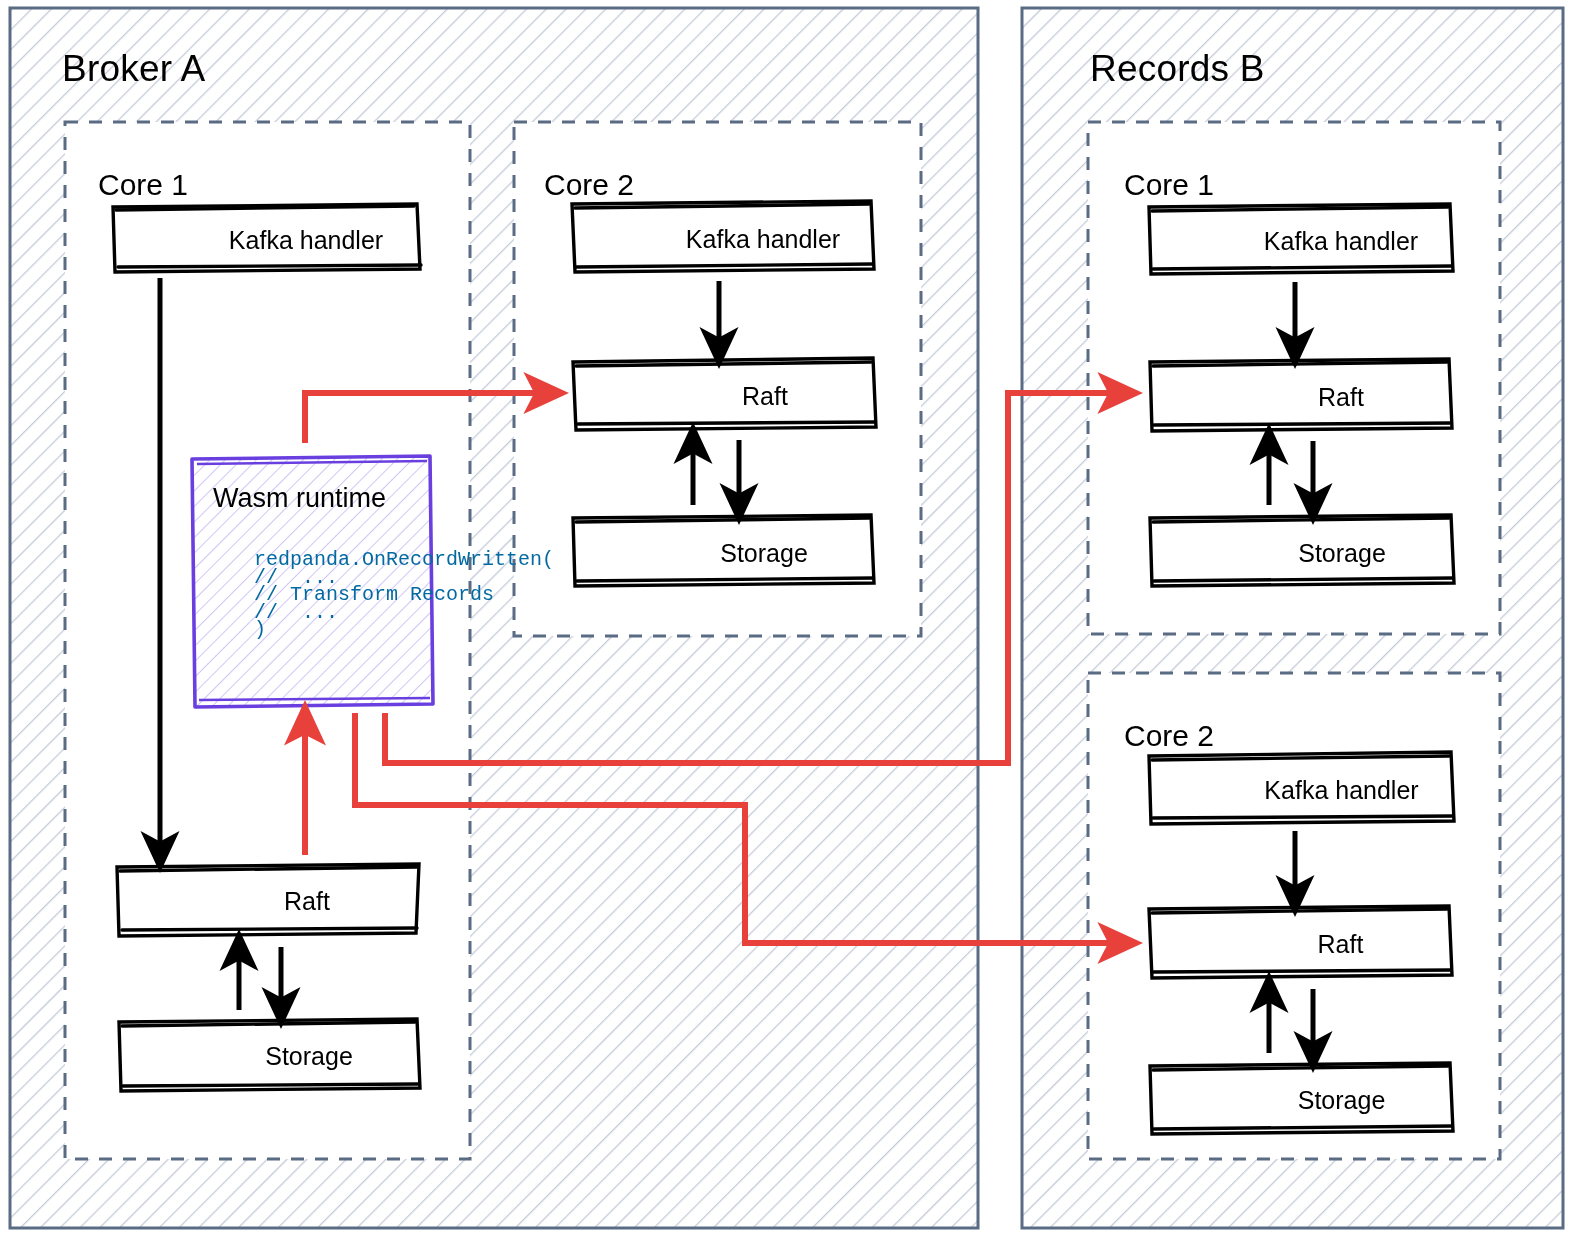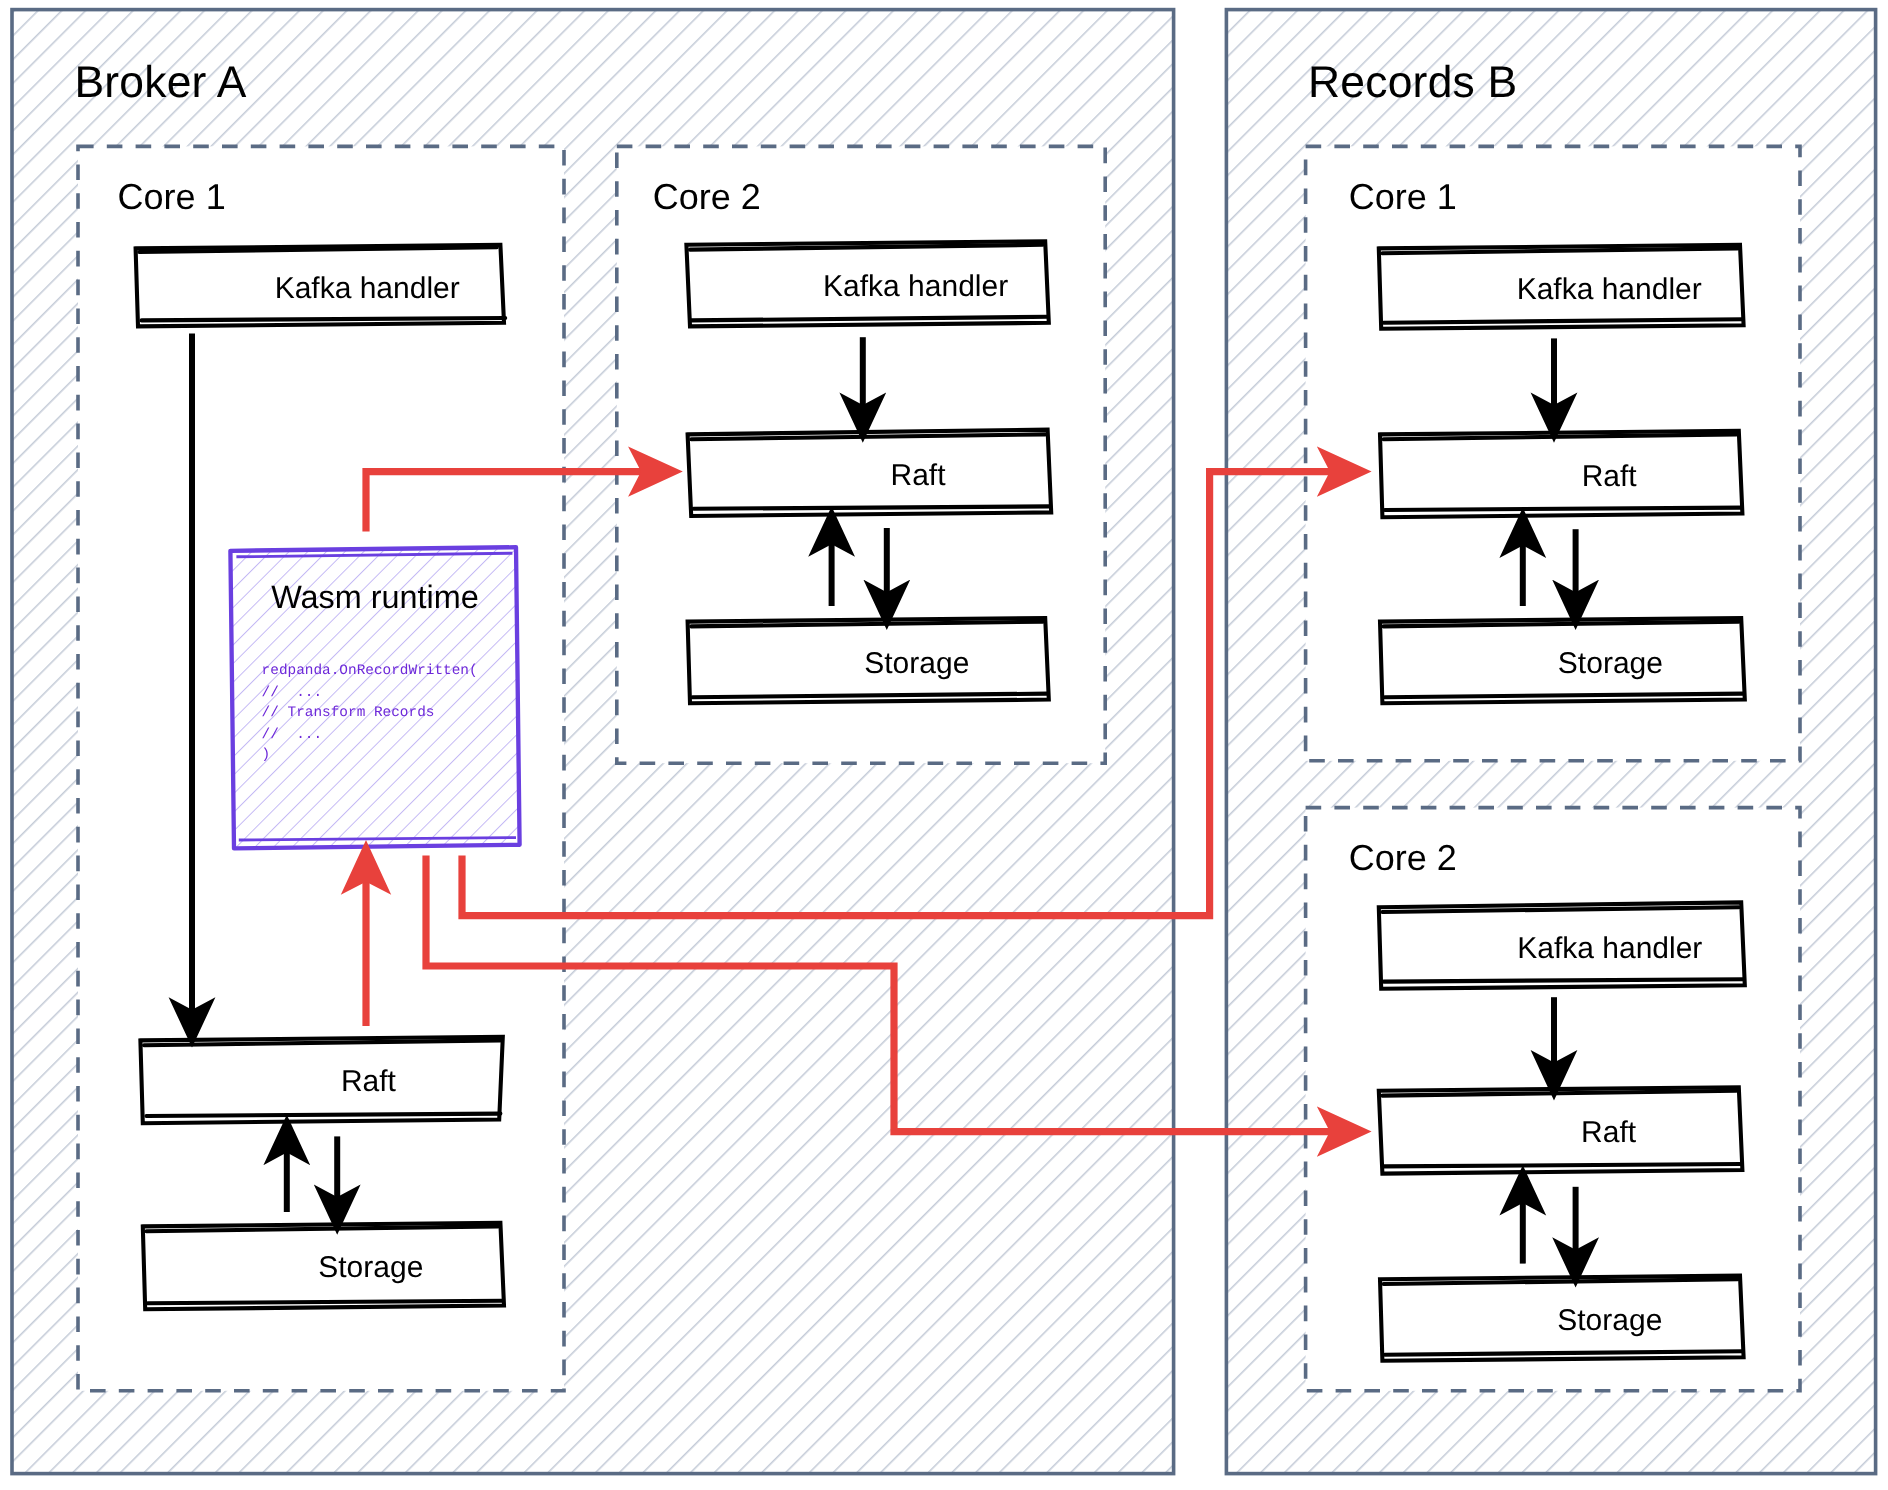--- a/index.html
+++ b/index.html
@@ -1,24 +1,24 @@
 <!DOCTYPE html>
 <html><head>
 <meta charset="utf-8">
 <style>
   html,body{margin:0;padding:0;background:#ffffff;}
   body{font-family:"Liberation Sans",sans-serif;}
   #canvas{position:relative;width:1573px;height:1242px;background:#ffffff;overflow:hidden;}
   #canvas svg{position:absolute;left:0;top:0;width:1573px;height:1242px;}
   .lbl{position:absolute;white-space:pre;color:#000;}
   .broker-title{font-size:37px;letter-spacing:.2px;}
-  .core-title{font-size:30px;}
+  .core-title{font-size:30px;margin-top:20px;}
   .box-label{font-size:25px;padding-left:40px;}
   .wasm-title{font-size:27px;}
-  .code{font-family:"Liberation Mono",monospace;font-size:12px;line-height:17.5px;white-space:pre;color:#6d28d9;}
+  .code{font-family:"Liberation Mono",monospace;font-size:20px;line-height:17.5px;white-space:pre;color:#0369a1;margin-left:36px;}
 </style>
 </head>
 <body>
 
 <div id="canvas">
 
   <svg viewBox="0 0 1573 1242">
     <defs>
       <pattern id="hatch" width="14" height="14" patternTransform="rotate(45)" patternUnits="userSpaceOnUse">
         <rect width="14" height="14" fill="#ffffff"></rect>
@@ -153,20 +153,20 @@
   <div class="lbl box-label" style="left:574px;top:539px;width:300px;text-align:center;">Storage</div>
 
   <div class="lbl box-label" style="left:1149px;top:227px;width:304px;text-align:center;">Kafka handler</div>
   <div class="lbl box-label" style="left:1150px;top:383px;width:302px;text-align:center;">Raft</div>
   <div class="lbl box-label" style="left:1150px;top:539px;width:304px;text-align:center;">Storage</div>
 
   <div class="lbl box-label" style="left:1149px;top:776px;width:305px;text-align:center;">Kafka handler</div>
   <div class="lbl box-label" style="left:1149px;top:930px;width:303px;text-align:center;">Raft</div>
   <div class="lbl box-label" style="left:1150px;top:1086px;width:303px;text-align:center;">Storage</div>
 
-  <div class="lbl wasm-title" style="left:192px;top:483px;width:241px;text-align:center;">Wasm runtime</div>
+  <div class="lbl wasm-title" style="left:179px;top:483px;width:241px;text-align:center;">Wasm runtime</div>
   <div class="code" style="position:absolute;left:218px;top:551px;"><span>redpanda.OnRecordWritten(</span>
 <span>//  ...</span>
 <span>// Transform Records</span>
 <span>//  ...</span>
 <span>)</span></div>
 
 </div>
 
 </body></html>

